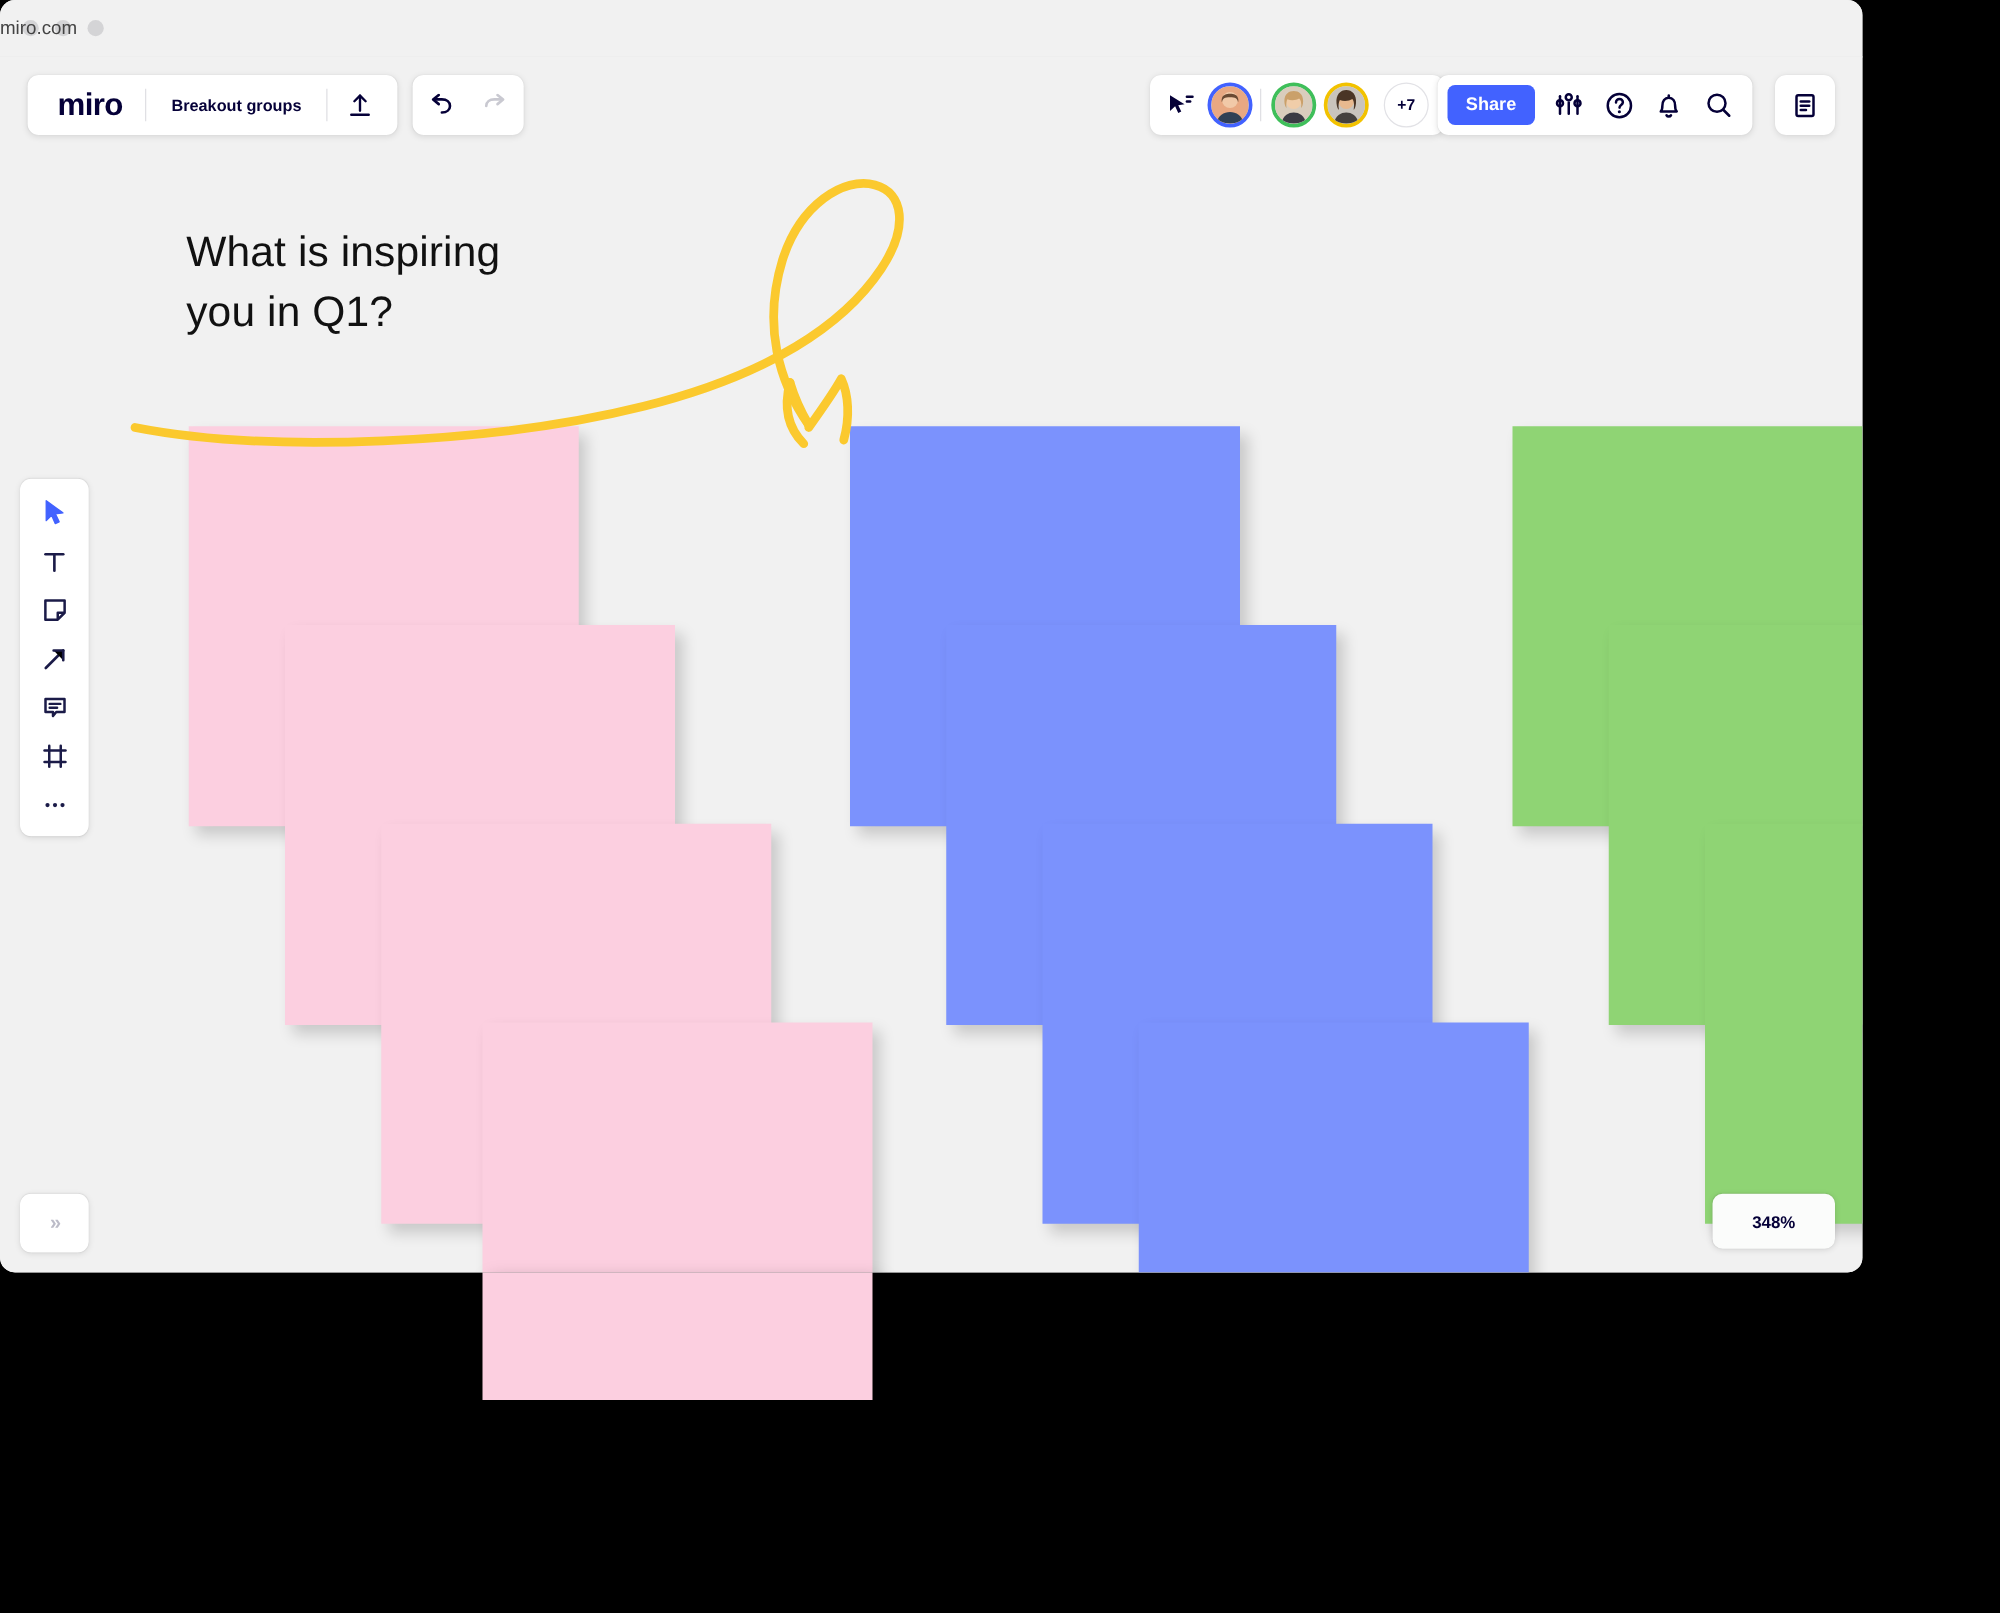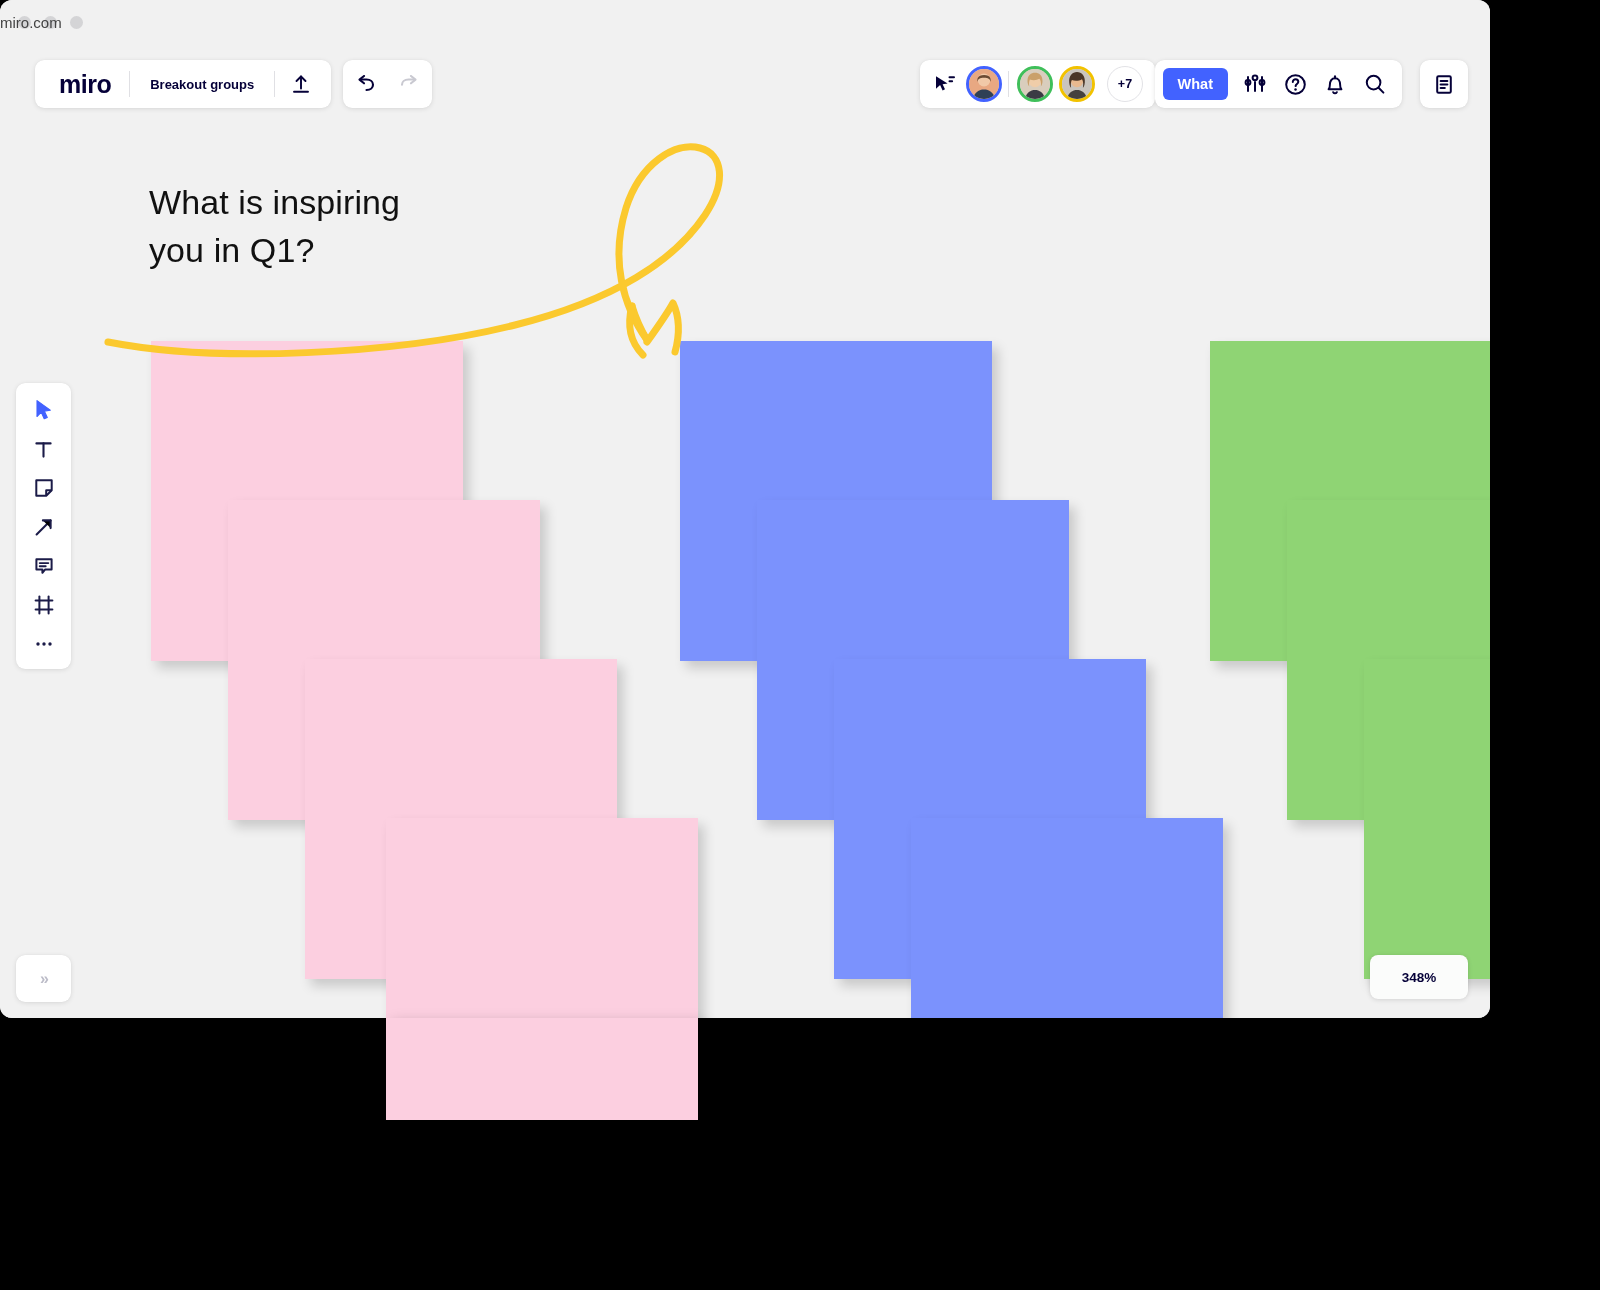--- a/index.html
+++ b/index.html
@@ -40,21 +40,21 @@
   }
 
   
   #arrow-annotation{position:absolute;left:95px;top:75px;z-index:29;pointer-events:none;}
 
   
   #top-toolbar{position:absolute;left:0;top:45px;width:100%;height:78px;z-index:60;}
   .bar-group{
     position:absolute;background:#fff;border-radius:9px;
     box-shadow:0 1px 5px rgba(0,0,0,.10),0 0 1px rgba(0,0,0,.08);
-    display:flex;align-items:center;height:48px;margin-left:13px;
+    display:flex;align-items:center;height:48px;
   }
   #group-brand{left:22px;top:15px;padding:0 4px;}
   #miro-logo{font-size:25px;font-weight:700;letter-spacing:-.5px;color:#050038;padding:0 18px 0 20px;}
   .vdiv{width:1px;height:26px;background:#e0e0e4;}
   #board-name{font-size:13px;font-weight:700;color:#050038;padding:0 20px;white-space:nowrap;}
   #btn-share-upload{display:flex;align-items:center;justify-content:center;width:52px;height:48px;cursor:pointer;}
   #group-history{left:330px;top:15px;width:89px;justify-content:space-around;}
   .hist-btn{width:40px;height:48px;display:flex;align-items:center;justify-content:center;cursor:pointer;}
 
   #group-collab{right:335px;top:15px;padding:0 12px 0 10px;gap:4px;}
@@ -219,21 +219,21 @@
             <circle cx="15" cy="12" r="6.2" fill="#e8b98f"></circle>
             <path d="M5 30c1.4-6.5 5.6-9 10-9s8.6 2.5 10 9z" fill="#45413e"></path>
             <path d="M7.2 13.5C6.6 6.6 10.4 3 15 3s8.4 3.6 7.8 10.5c-.3 3.3-1.3 4.8-1.9 5.3.8-4.8 0-7.4-1-8.6-2.6 1.8-7.2 2-10 .8-.9 1.6-1.4 4.1-.8 7.8-.6-.5-1.6-2-1.9-5.3z" fill="#4a3526"></path>
           </svg>
         </div>
 
         <div id="avatar-more">+7</div>
       </div>
 
       <div class="bar-group" id="group-actions">
-        <button id="share-button">What</button>
+        <button id="share-button">Share</button>
 
         <div class="act-btn">
           <svg width="22" height="22" viewBox="0 0 22 22">
             <g stroke="#050038" stroke-width="2" stroke-linecap="round">
               <path d="M4 4v14"></path>
                 <path d="M11 9v9"></path>
                 <path d="M18 4v14"></path>
             </g>
             <circle cx="4" cy="9.5" r="2.4" fill="none" stroke="#050038" stroke-width="2"></circle>
             <circle cx="11" cy="4.8" r="2.4" fill="none" stroke="#050038" stroke-width="2"></circle>

